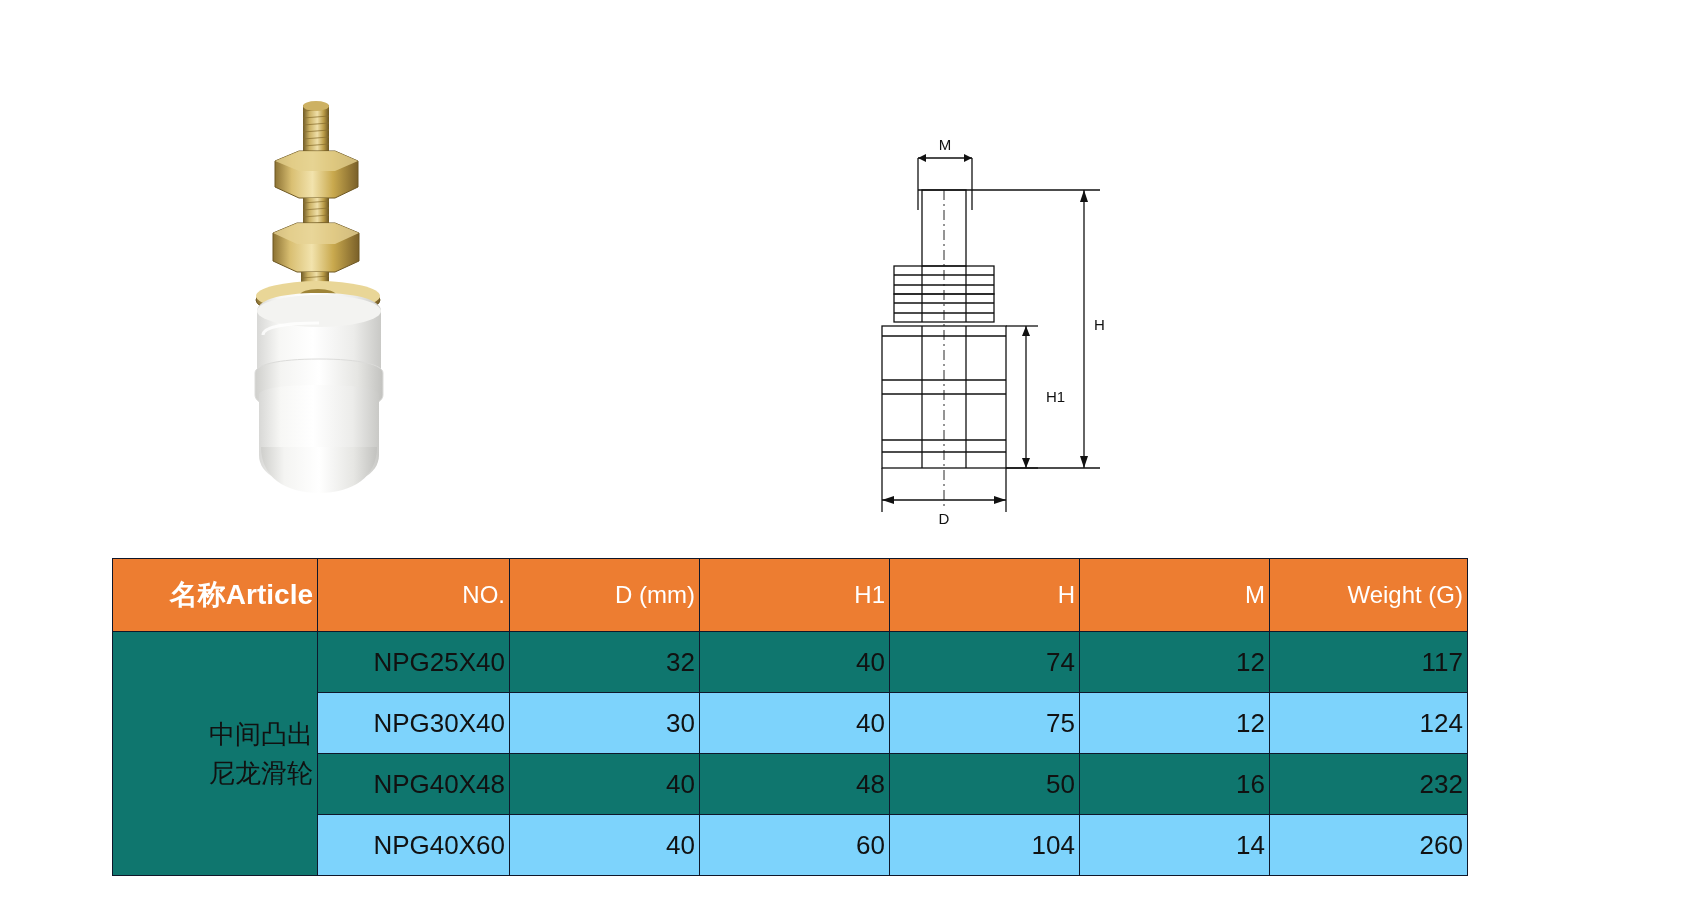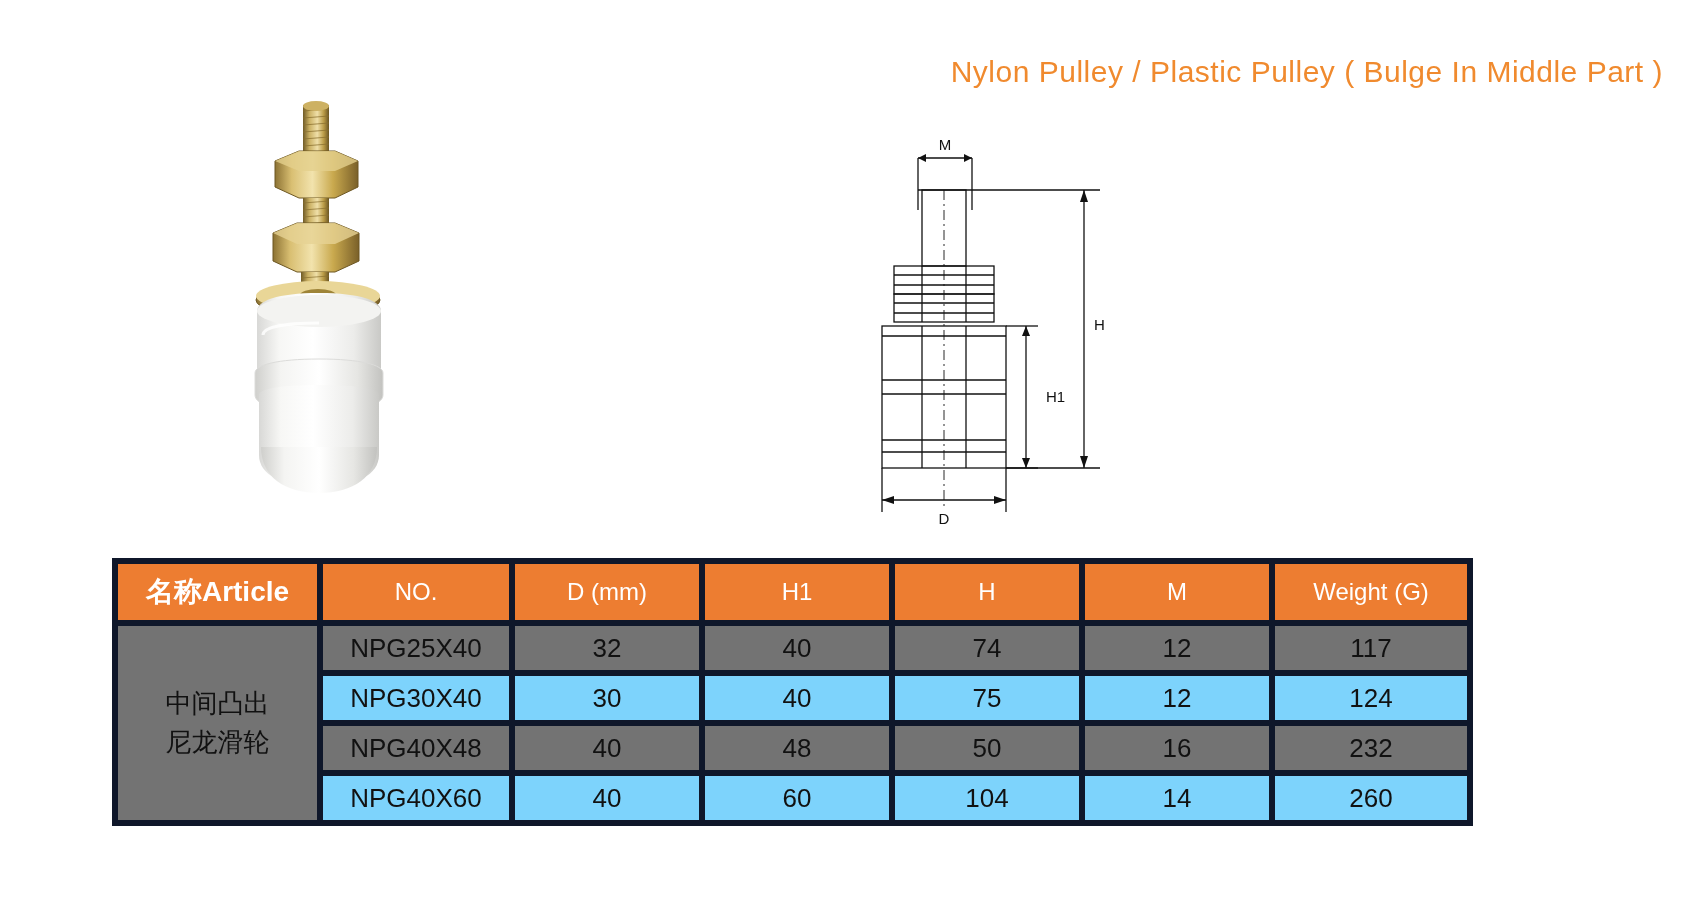--- a/index.html
+++ b/index.html
@@ -65,61 +65,60 @@
     left: 112px;
     top: 558px;
     width: 1355px;
   }
   table.spec {
     border-collapse: collapse;
     width: 100%;
     table-layout: fixed;
   }
   table.spec th, table.spec td {
-    border: 6px solid #0f172a;
-    text-align: center;
+    border: 1px solid #0f172a;
+    text-align: right;
     vertical-align: middle;
     font-size: 26px;
     color: #111;
     height: 44px;
-    padding: 0 4px;
+    padding: 8px 4px;
   }
   table.spec thead th {
     background: #ed7d31;
     color: #ffffff;
     font-size: 24px;
     height: 56px;
     font-weight: normal;
   }
   table.spec thead th.first-col {
     font-weight: bold;
     font-size: 28px;
   }
   td.article-cell {
     font-size: 26px;
     line-height: 1.5;
     background: #ffffff;
   }
-  tr.shaded td { background: #737373; }
+  tr.shaded td { background: #0f766e; }
   tr.plain td { background: #7dd3fc; }
 
   
   col.c0 { width: 205px; }
   col.c1 { width: 192px; }
   col.c2 { width: 190px; }
   col.c3 { width: 190px; }
   col.c4 { width: 190px; }
   col.c5 { width: 190px; }
   col.c6 { width: 198px; }
 </style>
 </head>
 <body>
 
 <div class="title-block">
-  <div class="title-en">Nylon Pulley / Plastic Pulley ( Bulge In Middle Part )</div>
 </div>
 
 <div class="photo">
   <svg width="220" height="430" viewBox="0 0 220 430" xmlns="http://www.w3.org/2000/svg">
     <defs>
       <linearGradient id="brass" x1="0" y1="0" x2="1" y2="0">
         <stop offset="0%" stop-color="#8c7233"></stop>
         <stop offset="20%" stop-color="#d9bf72"></stop>
         <stop offset="45%" stop-color="#f2e3ad"></stop>
         <stop offset="70%" stop-color="#c9a94e"></stop>

